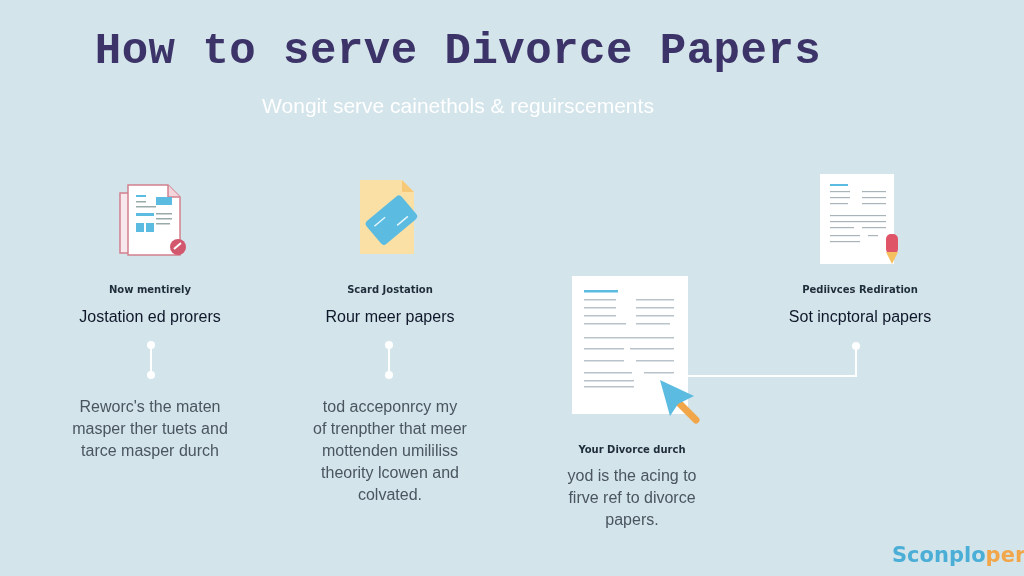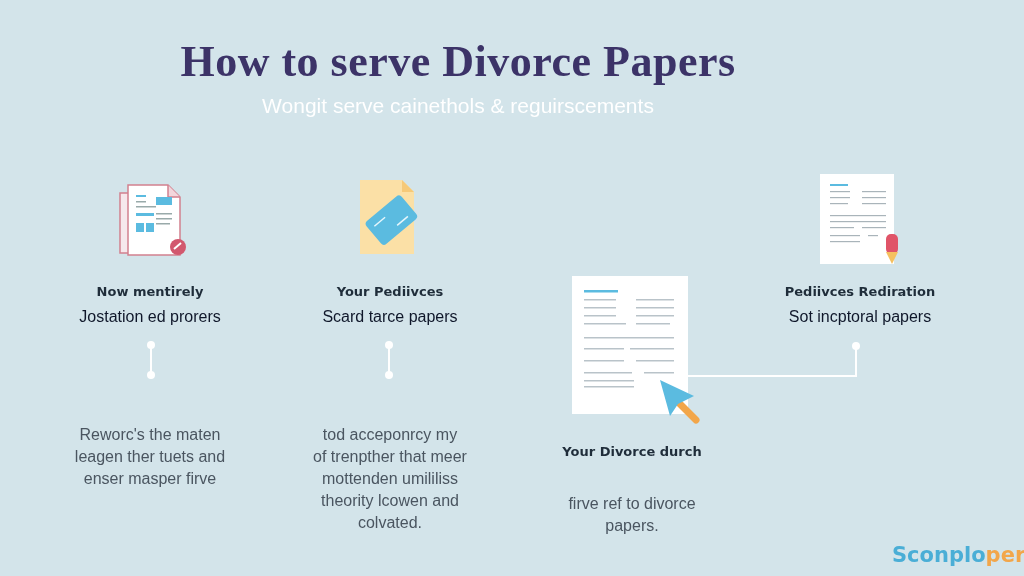--- a/index.html
+++ b/index.html
@@ -1,21 +1,21 @@
 <!DOCTYPE html>
 <html><head>
 <meta charset="utf-8">
 <style>
   html, body { margin:0; padding:0; }
   body { width:1024px; height:576px; background:#d3e4ea; position:relative; overflow:hidden; font-family:"Liberation Sans", sans-serif; }
-  .title { position:absolute; left:0; width:916px; top:36px; text-align:center; font-family:Liberation Serif, serif; font-weight:bold; font-size:44px; color:#3c3368; letter-spacing:0.5px; }
+  .title { position:absolute; left:0; width:916px; top:26px; text-align:center; font-family:Liberation Mono, monospace; font-weight:bold; font-size:44px; color:#3c3368; letter-spacing:0.5px; }
   .subtitle { position:absolute; left:0; width:916px; top:94px; text-align:center; font-size:21px; color:#ffffff; }
-  .step-title { position:absolute; text-align:center; font-family:"DejaVu Sans", sans-serif; font-weight:bold; font-size:13px; color:#1f2d3a; }
+  .step-title { position:absolute; text-align:center; font-family:"DejaVu Sans", sans-serif; font-weight:bold; font-size:10px; color:#1f2d3a; }
   .step-sub { position:absolute; text-align:center; font-size:16px; color:#0f172a; }
-  .body-text { position:absolute; text-align:center; font-size:16px; color:#4a5560; line-height:22px;margin-top:28px; }
+  .body-text { position:absolute; text-align:center; font-size:16px; color:#4a5560; line-height:22px; }
   .conn { position:absolute; }
   .icon { position:absolute; }
   .logo { position:absolute; left:892px; top:543px; font-family:"DejaVu Sans", sans-serif; font-weight:bold; font-size:21px; }
   .logo .a { color:#4aaed6;margin-top:48px; }
   .logo .b { color:#f2a64a;text-align:center; }
 </style>
 </head>
 <body>
 
 <div class="title">How to serve Divorce Papers</div>
@@ -40,35 +40,35 @@
 </svg>
 <div class="step-title" style="left:50px;top:284px;width:200px">Now mentirely</div>
 <div class="step-sub" style="left:40px;top:308px;width:220px">Jostation ed prorers</div>
 <svg class="conn" style="left:144px;top:340px" width="14" height="40">
   <line x1="7" y1="5" x2="7" y2="35" stroke="#fff" stroke-width="2"></line>
   <circle cx="7" cy="5" r="4" fill="#fff"></circle>
     <circle cx="7" cy="35" r="4" fill="#fff"></circle>
 </svg>
 <div class="body-text" style="left:40px;top:396px;width:220px">
   <div>Reworc's the maten</div>
-  <div>leagen ther tuets and</div>
-  <div>enser masper firve</div>
+  <div>masper ther tuets and</div>
+  <div>tarce masper durch</div>
 </div>
 
 <svg class="icon" style="left:352px;top:178px" width="74" height="84" viewBox="0 0 74 84">
   <path d="M8 2 H50 L62 14 V76 H8 Z" fill="#fbe0a6"></path>
   <path d="M50 2 V14 H62 Z" fill="#f6c978"></path>
   <g transform="rotate(-40 38 42)">
     <rect x="16" y="28" width="46" height="30" rx="4" fill="#5bbbe0"></rect>
     <rect x="22" y="36" width="14" height="1.5" fill="#e6f6fc"></rect>
     <rect x="40" y="50" width="14" height="1.5" fill="#e6f6fc"></rect>
   </g>
 </svg>
-<div class="step-title" style="left:290px;top:284px;width:200px">Your Pediivces</div>
-<div class="step-sub" style="left:280px;top:308px;width:220px">Scard tarce papers</div>
+<div class="step-title" style="left:290px;top:284px;width:200px">Scard Jostation</div>
+<div class="step-sub" style="left:280px;top:308px;width:220px">Rour meer papers</div>
 <svg class="conn" style="left:382px;top:340px" width="14" height="40">
   <line x1="7" y1="5" x2="7" y2="35" stroke="#fff" stroke-width="2"></line>
   <circle cx="7" cy="5" r="4" fill="#fff"></circle>
     <circle cx="7" cy="35" r="4" fill="#fff"></circle>
 </svg>
 <div class="body-text" style="left:280px;top:396px;width:220px">
   <div>tod acceponrcy my</div>
   <div>of trenpther that meer</div>
   <div>mottenden umililiss</div>
   <div>theority lcowen and</div>
@@ -99,20 +99,21 @@
   </g>
   <path d="M108 128 L126 146" stroke="#f2a64a" stroke-width="7" stroke-linecap="round"></path>
   <path d="M90 106 L124 122 L108 130 L100 142 Z" fill="#5bbbe0"></path>
 </svg>
 <svg class="conn" style="left:686px;top:338px" width="180" height="44">
   <path d="M0 38 H170 V8" stroke="#fff" stroke-width="2" fill="none"></path>
   <circle cx="170" cy="8" r="4" fill="#fff"></circle>
 </svg>
 <div class="step-title" style="left:532px;top:444px;width:200px">Your Divorce durch</div>
 <div class="body-text" style="left:522px;top:465px;width:220px">
+  <div>yod is the acing to</div>
   <div>firve ref to divorce</div>
   <div>papers.</div>
 </div>
 
 <svg class="icon" style="left:818px;top:172px" width="86" height="96" viewBox="0 0 86 96">
   <rect x="2" y="2" width="74" height="90" fill="#ffffff"></rect>
   <rect x="12" y="12" width="18" height="2" fill="#5bbbe0"></rect>
   <g fill="#a9b4ba">
     <rect x="12" y="19" width="20" height="1.2"></rect>
       <rect x="44" y="19" width="24" height="1.2"></rect>

